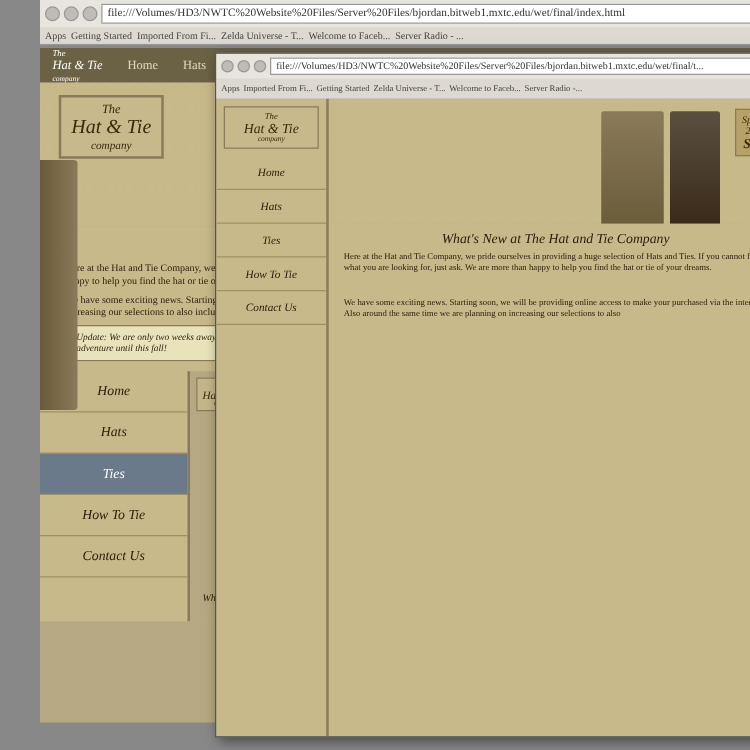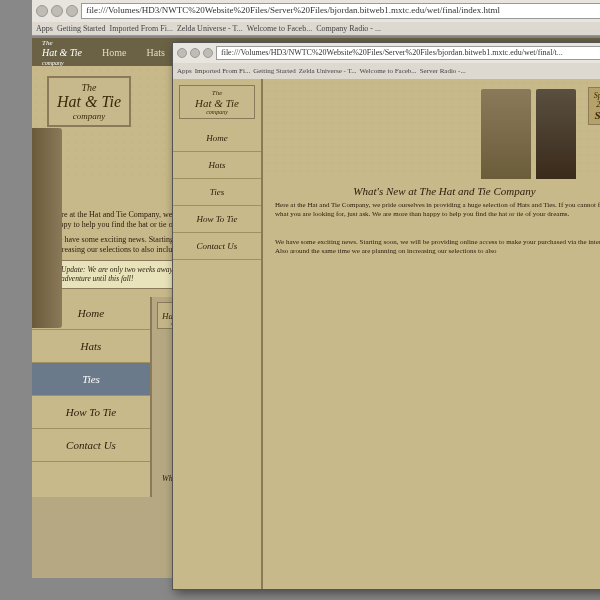--- a/index.html
+++ b/index.html
@@ -417,21 +417,21 @@
       <div class="browser-btn"></div>
       <div class="browser-btn"></div>
       <div class="address-bar">file:///Volumes/HD3/NWTC%20Website%20Files/Server%20Files/bjordan.bitweb1.mxtc.edu/wet/final/index.html</div>
     </div>
     <div class="bookmarks-bar">
       <span class="bookmark-item">Apps</span>
       <span class="bookmark-item">Getting Started</span>
       <span class="bookmark-item">Imported From Fi...</span>
       <span class="bookmark-item">Zelda Universe - T...</span>
       <span class="bookmark-item">Welcome to Faceb...</span>
-      <span class="bookmark-item">Company Radio - ...</span>
+      <span class="bookmark-item">Server Radio - ...</span>
     </div>
   </div>
 
   <div class="main-window" style="position:absolute; top:38px; left:0; width:600px;">
 
     <div class="site-nav">
       <div class="logo-small">
         <span style="font-size:7px; font-style:italic;">The</span><br>
         <span style="font-size:10px; font-style:italic;">Hat &amp; Tie</span><br>
         <span style="font-size:6px; font-style:italic;">company</span>

